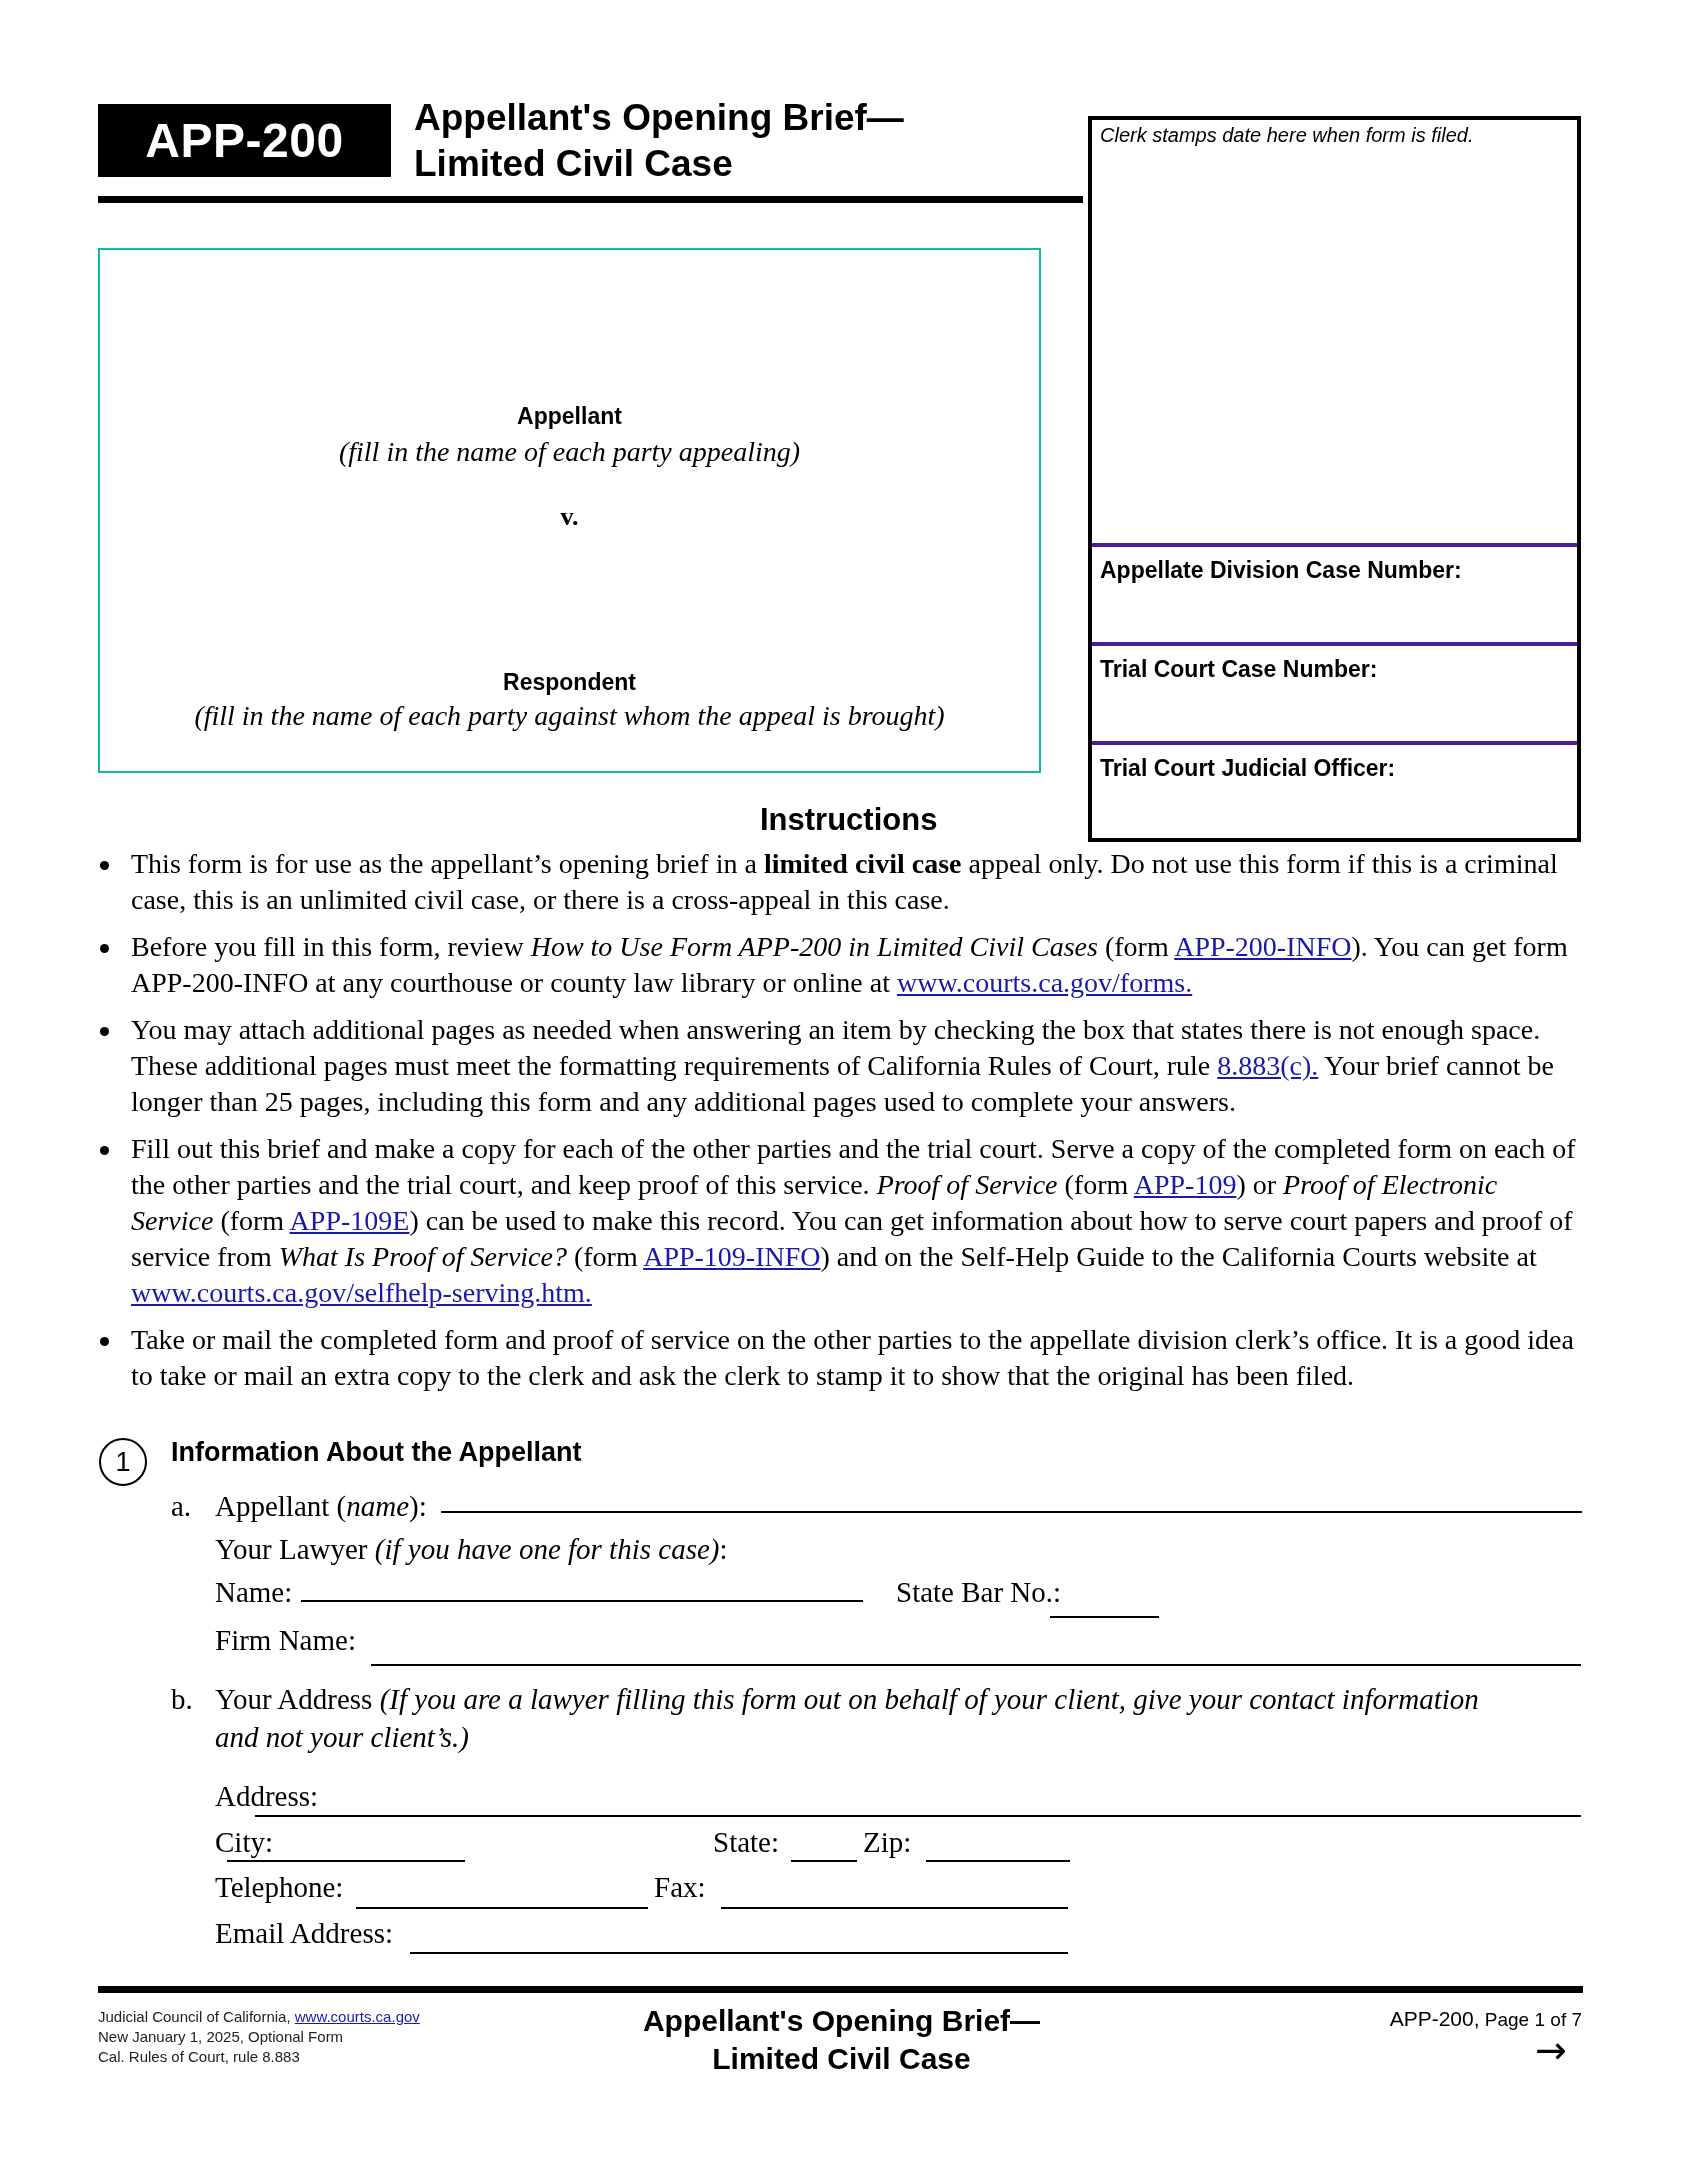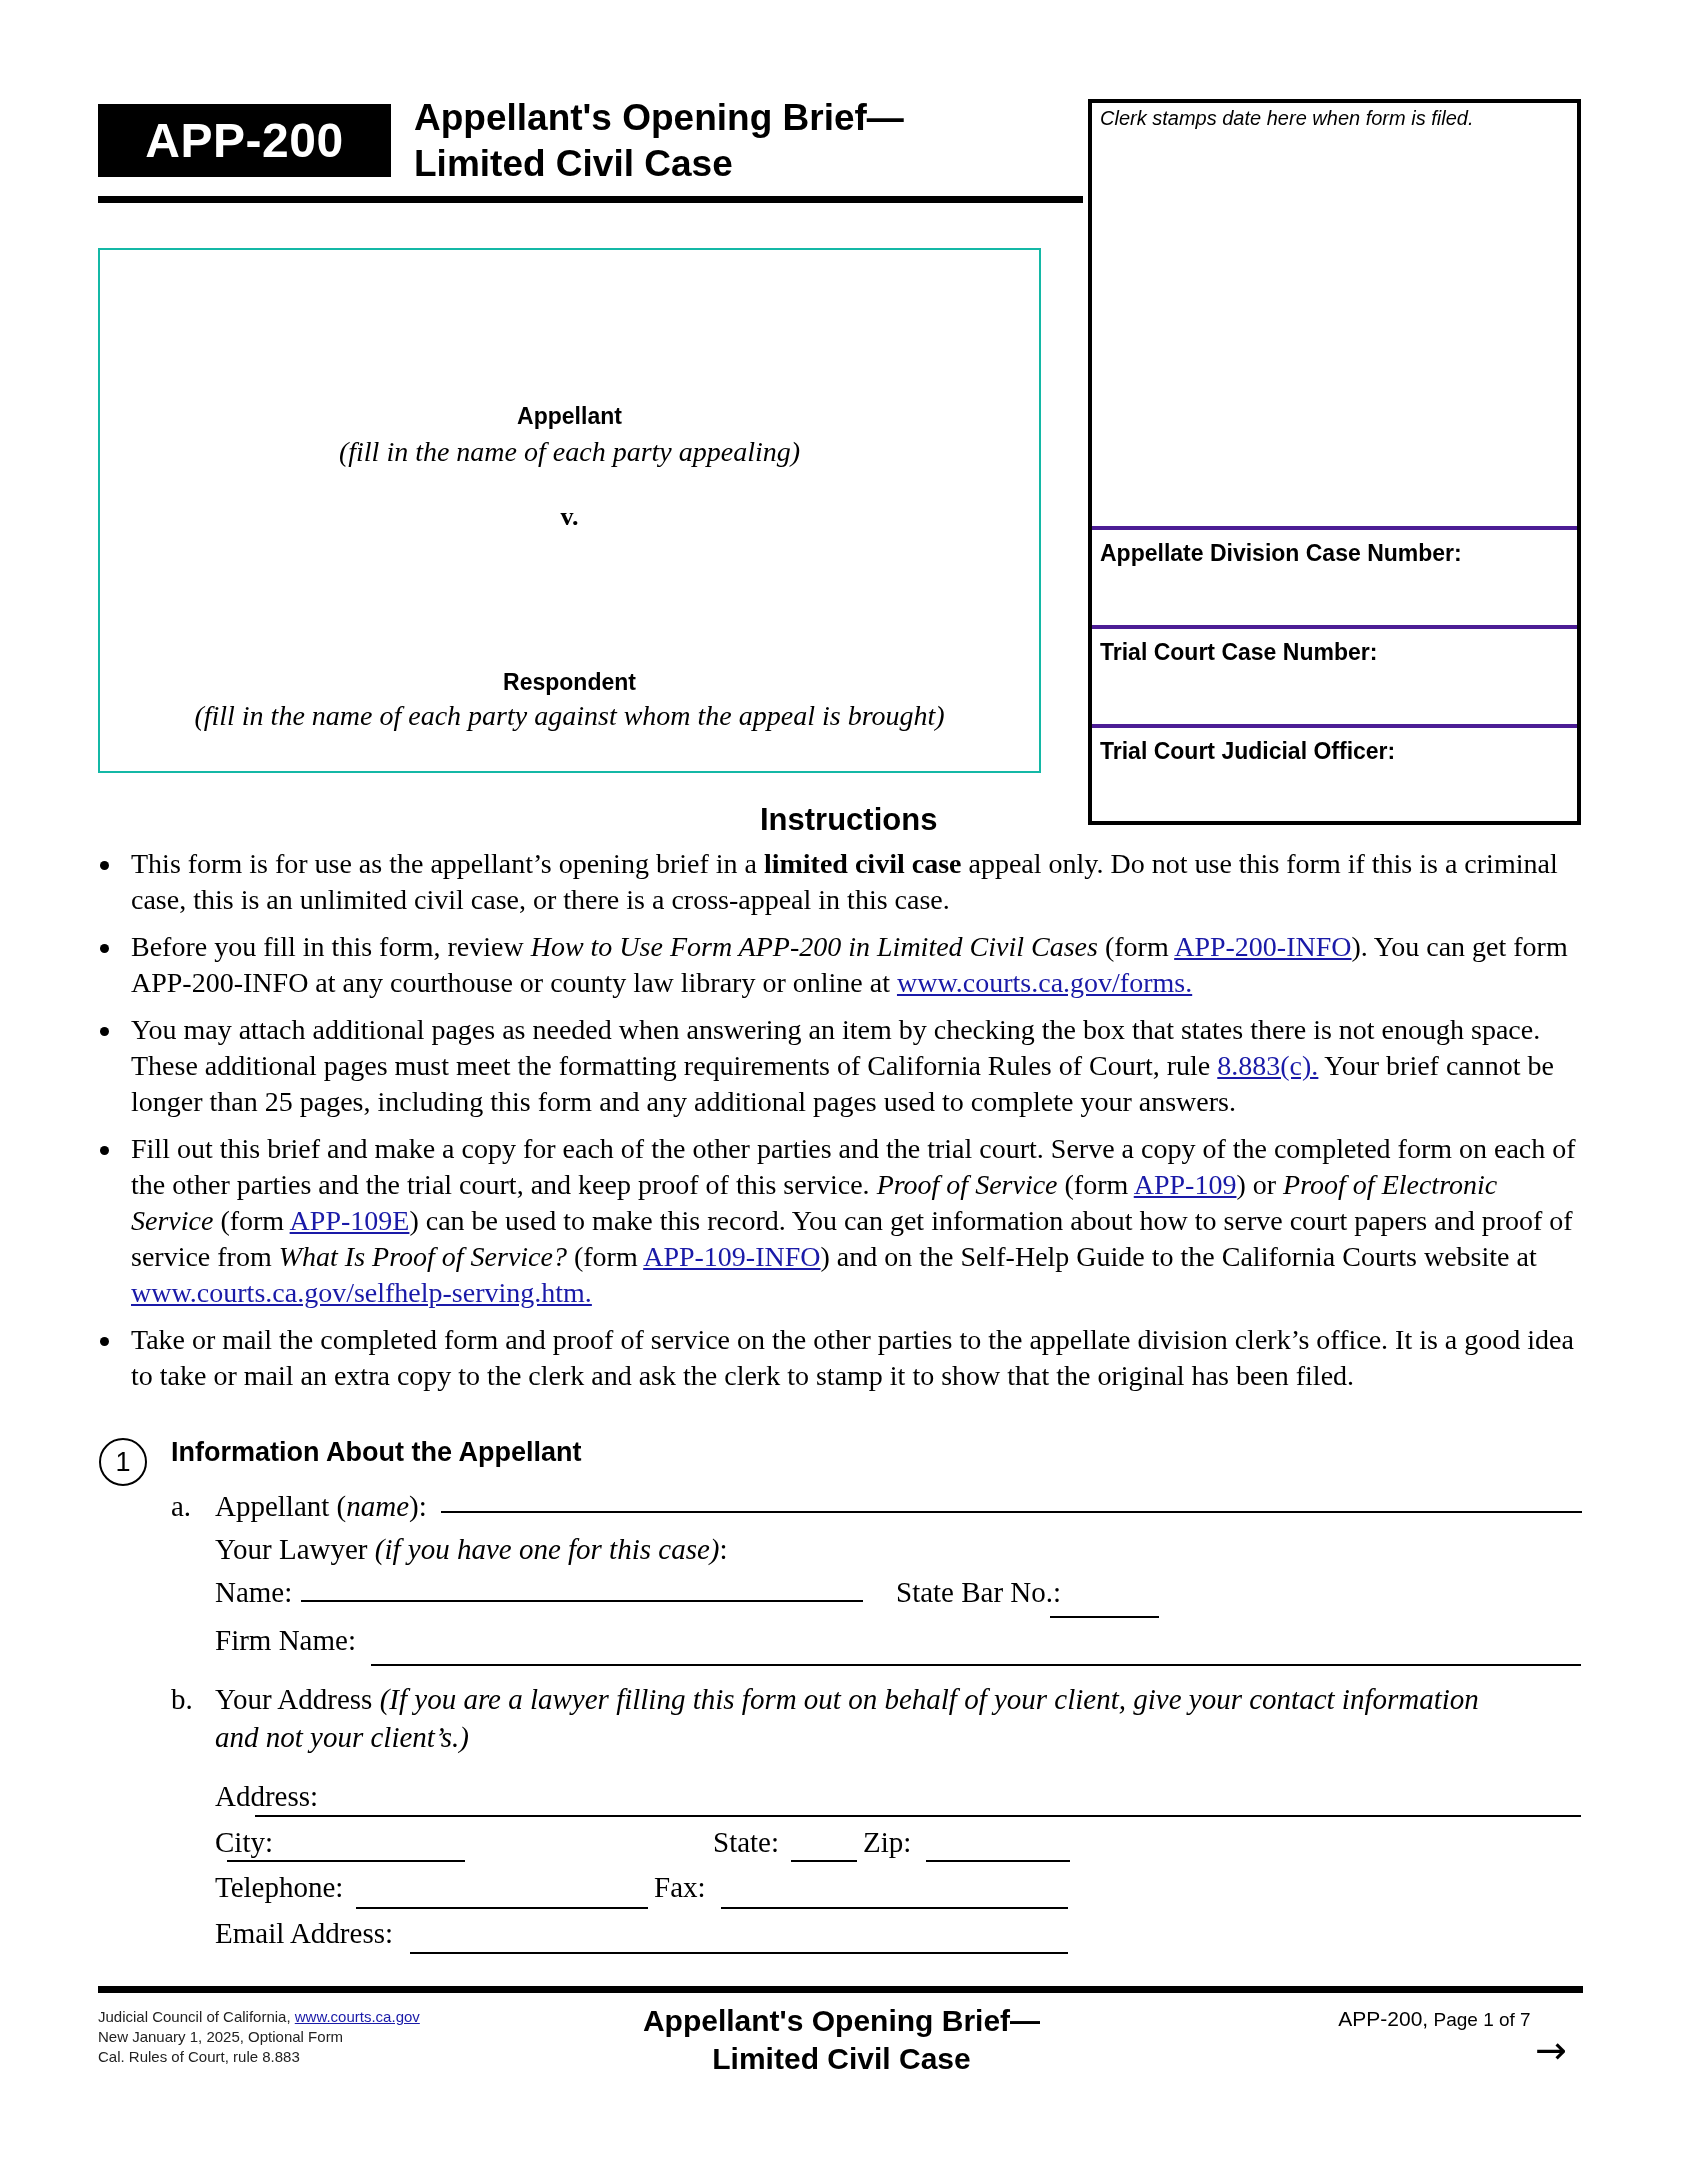--- a/index.html
+++ b/index.html
@@ -7,21 +7,21 @@
   .abs { position: absolute; }
   a, .link { color: #1a1aa8; text-decoration: underline; }
 
   
   .form-badge { left: 98px; top: 104px; width: 293px; height: 73px; background: #000; color: #fff;
     font-family: "Liberation Sans", sans-serif; font-weight: bold; font-size: 48px; line-height: 73px; text-align: center; letter-spacing: 0.5px; }
   .form-title { left: 414px; top: 95px; font-family: "Liberation Sans", sans-serif; font-weight: bold; font-size: 37px; line-height: 46px; }
   .header-rule { left: 98px; top: 196px; width: 985px; height: 7px; background: #000; }
 
   
-  .clerk-box { left: 1088px; top: 99px; width: 493px; height: 726px; border: 4px solid #000; box-sizing: border-box; }
+  .clerk-box { left: 1088px; top: 116px; width: 493px; height: 726px; border: 4px solid #000; box-sizing: border-box; }
   .clerk-note { position: absolute; left: 8px; top: 4px; font-family: "Liberation Sans", sans-serif; font-style: italic; font-size: 20px; }
   .clerk-cell { position: absolute; left: 0; width: 100%; border-top: 4px solid #4c1d95; box-sizing: border-box; }
   .clerk-cell span { position: absolute; left: 8px; top: 10px; font-family: "Liberation Sans", sans-serif; font-weight: bold; font-size: 23px; }
 
   
   .caption-box { left: 98px; top: 248px; width: 943px; height: 525px; border: 2px solid #14b8a6; box-sizing: border-box; }
   .cap-label { position: absolute; left: 0; width: 100%; text-align: center; }
   .cap-bold { font-family: "Liberation Sans", sans-serif; font-weight: bold; font-size: 23px; }
   .cap-ital { font-family: "Liberation Serif", serif; font-style: italic; font-size: 28px; }
   .cap-v { font-family: "Liberation Serif", serif; font-weight: bold; font-size: 26px; }
@@ -36,21 +36,21 @@
   .sec-num { left: 99px; top: 1438px; width: 48px; height: 48px; border: 2px solid #000; border-radius: 50%; box-sizing: border-box;
     font-family: "Liberation Sans", sans-serif; font-size: 27px; line-height: 44px; text-align: center; }
   .sec-title { left: 171px; top: 1437px; font-family: "Liberation Sans", sans-serif; font-weight: bold; font-size: 27px; }
   .field-text { font-family: "Liberation Serif", serif; font-size: 29px; white-space: nowrap; }
   .uline { position: absolute; height: 0; border-bottom: 2px solid #000; }
 
   
   .footer-rule { left: 98px; top: 1986px; width: 1485px; height: 7px; background: #000; }
   .footer-left { left: 98px; top: 2007px; font-family: "Liberation Sans", sans-serif; font-size: 15px; line-height: 20px; color: #222; }
   .footer-center { left: 594px; top: 2002px; width: 495px; text-align: center; font-family: "Liberation Sans", sans-serif; font-weight: bold; font-size: 30px; line-height: 38px; }
-  .footer-right { left: 1287px; top: 2007px; width: 295px; text-align: center; font-family: "Liberation Sans", sans-serif; font-size: 21px; }
+  .footer-right { left: 1287px; top: 2007px; width: 295px; text-align: right; font-family: "Liberation Sans", sans-serif; font-size: 21px; }
   .footer-arrow { left: 1535px; top: 2030px; font-family: "DejaVu Sans", sans-serif; font-size: 38px; line-height: 40px; }
 </style>
 </head>
 <body>
 
 <div class="abs form-badge">APP-200</div>
 <div class="abs form-title">
   <div>Appellant's Opening Brief—</div>
   <div>Limited Civil Case</div>
 </div>

